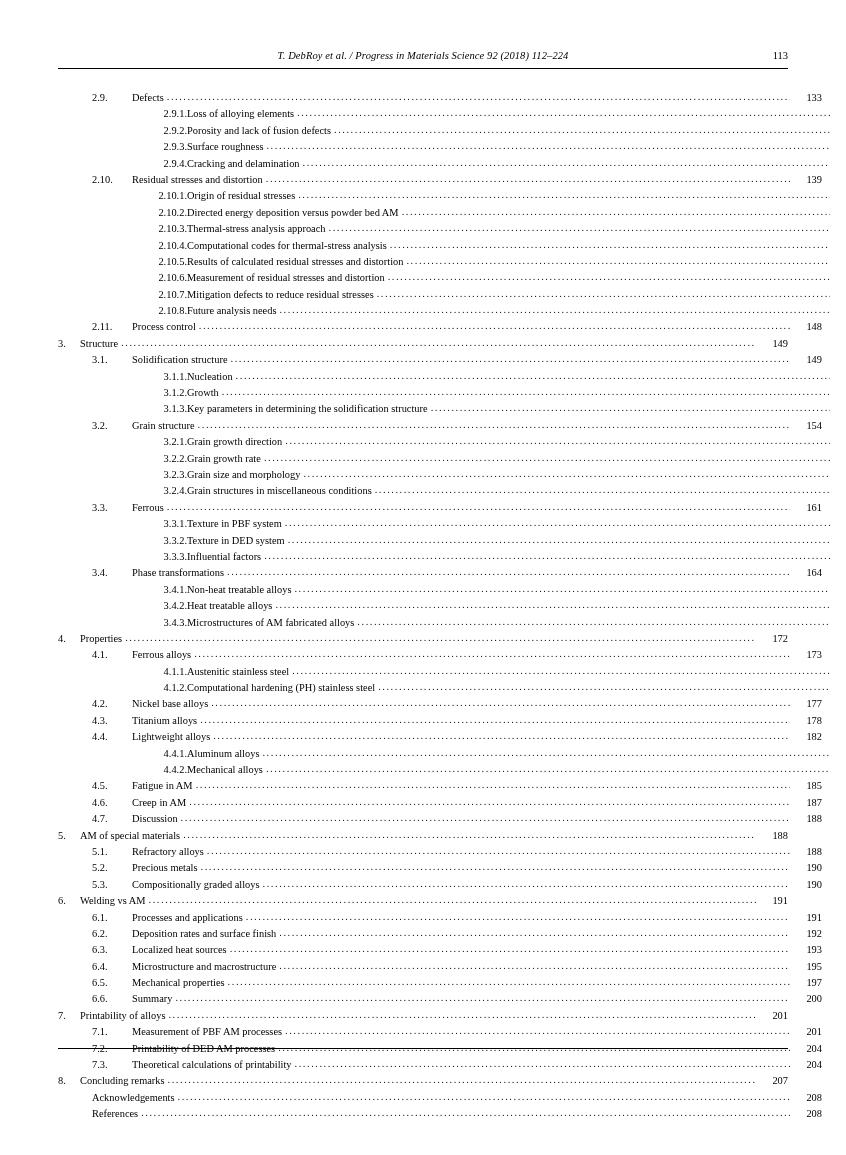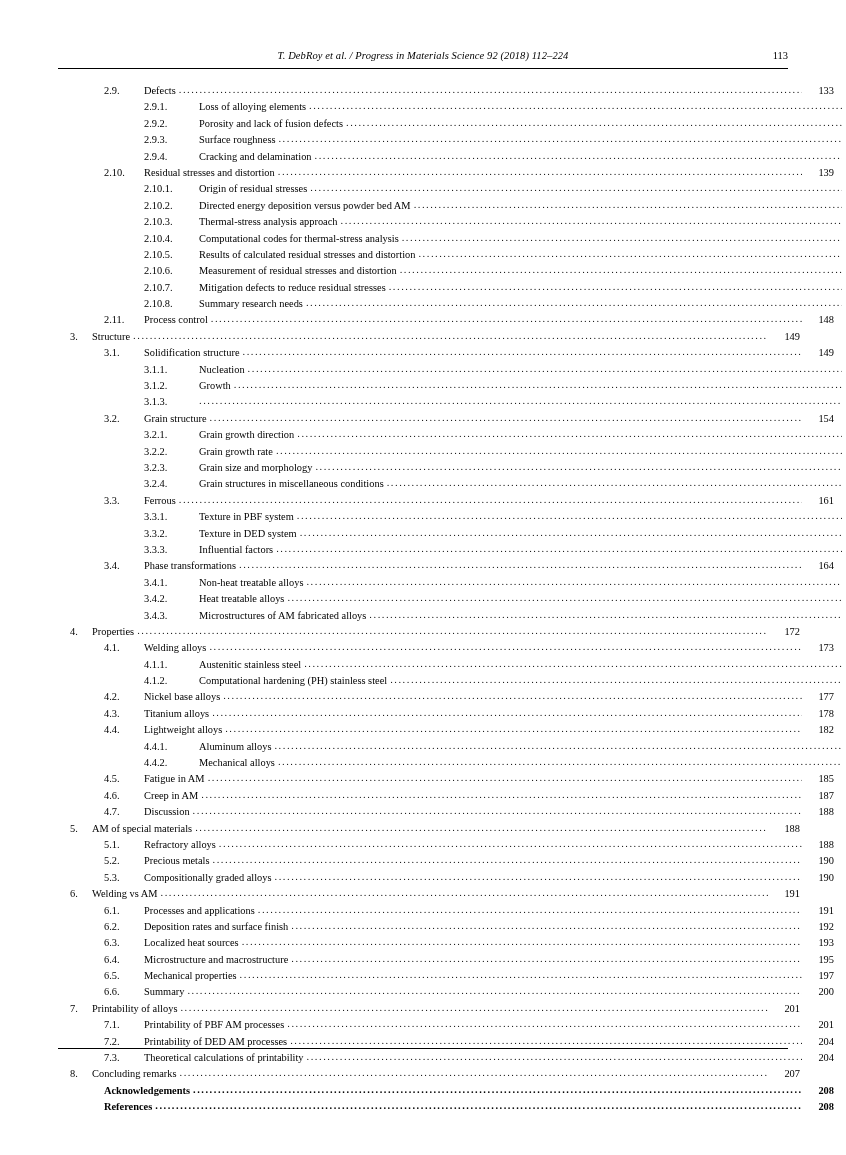--- a/index.html
+++ b/index.html
@@ -36,26 +36,25 @@
   }
   .running-head .rh-page {
     position: absolute;
     right: 0;
     top: 0;
     font-style: normal;
     font-size: 10.5px;
   }
   .toc {
     position: absolute;
-    top: 83px;
+    top: 90px;
     left: 58px;
     width: 730px;
     font-size: 10.4px;
     line-height: 16.4px;
-    margin-left: 12px;
   }
   .toc-row {
     display: flex;
     align-items: baseline;
     width: 100%;
     white-space: nowrap;
     height: 16.4px;
   }
   .num {
     flex: 0 0 auto;
@@ -79,22 +78,22 @@
     width: 26px;
     text-align: right;
     padding-left: 6px;
   }
   
   .lvl0 .num { width: 22px; }
   .lvl0 .title { }
   .lvl1 { padding-left: 34px; }
   .lvl1 .num { width: 40px; }
   .lvl2 { padding-left: 74px; }
-  .lvl2 .num { width: 55px; }
-  .lvl1-noNum { padding-left: 34px; font-weight: bold; }
+  .lvl2 .num { width: 55px; text-align: right; }
+  .lvl1-noNum { padding-left: 34px; }
   .lvl1-noNum .num { width: 0px; }
 
   .rule {
     position: absolute;
     left: 58px;
     right: 58px;
     height: 1px;
     background: #000;
   }
   .rule-top { top: 68px; }
@@ -186,21 +185,21 @@
         <span class="pg">145</span>
       </div>
       <div class="toc-row lvl2">
         <span class="num">2.10.7.</span>
         <span class="title">Mitigation defects to reduce residual stresses</span>
         <span class="dots">............................................................................................................................................................................................................................................................................................................</span>
         <span class="pg">147</span>
       </div>
       <div class="toc-row lvl2">
         <span class="num">2.10.8.</span>
-        <span class="title">Summary research needs</span>
+        <span class="title">Future analysis needs</span>
         <span class="dots">............................................................................................................................................................................................................................................................................................................</span>
         <span class="pg">148</span>
       </div>
       <div class="toc-row lvl1">
         <span class="num">2.11.</span>
         <span class="title">Process control</span>
         <span class="dots">............................................................................................................................................................................................................................................................................................................</span>
         <span class="pg">148</span>
       </div>
       <div class="toc-row lvl0">
@@ -222,20 +221,21 @@
         <span class="pg">150</span>
       </div>
       <div class="toc-row lvl2">
         <span class="num">3.1.2.</span>
         <span class="title">Growth</span>
         <span class="dots">............................................................................................................................................................................................................................................................................................................</span>
         <span class="pg">150</span>
       </div>
       <div class="toc-row lvl2">
         <span class="num">3.1.3.</span>
+        <span class="title">Key parameters in determining the solidification structure</span>
         <span class="dots">............................................................................................................................................................................................................................................................................................................</span>
         <span class="pg">152</span>
       </div>
       <div class="toc-row lvl1">
         <span class="num">3.2.</span>
         <span class="title">Grain structure</span>
         <span class="dots">............................................................................................................................................................................................................................................................................................................</span>
         <span class="pg">154</span>
       </div>
       <div class="toc-row lvl2">
@@ -311,21 +311,21 @@
         <span class="pg">166</span>
       </div>
       <div class="toc-row lvl0">
         <span class="num">4.</span>
         <span class="title">Properties</span>
         <span class="dots">............................................................................................................................................................................................................................................................................................................</span>
         <span class="pg">172</span>
       </div>
       <div class="toc-row lvl1">
         <span class="num">4.1.</span>
-        <span class="title">Welding alloys</span>
+        <span class="title">Ferrous alloys</span>
         <span class="dots">............................................................................................................................................................................................................................................................................................................</span>
         <span class="pg">173</span>
       </div>
       <div class="toc-row lvl2">
         <span class="num">4.1.1.</span>
         <span class="title">Austenitic stainless steel</span>
         <span class="dots">............................................................................................................................................................................................................................................................................................................</span>
         <span class="pg">173</span>
       </div>
       <div class="toc-row lvl2">
@@ -449,21 +449,21 @@
         <span class="pg">200</span>
       </div>
       <div class="toc-row lvl0">
         <span class="num">7.</span>
         <span class="title">Printability of alloys</span>
         <span class="dots">............................................................................................................................................................................................................................................................................................................</span>
         <span class="pg">201</span>
       </div>
       <div class="toc-row lvl1">
         <span class="num">7.1.</span>
-        <span class="title">Printability of PBF AM processes</span>
+        <span class="title">Measurement of PBF AM processes</span>
         <span class="dots">............................................................................................................................................................................................................................................................................................................</span>
         <span class="pg">201</span>
       </div>
       <div class="toc-row lvl1">
         <span class="num">7.2.</span>
         <span class="title">Printability of DED AM processes</span>
         <span class="dots">............................................................................................................................................................................................................................................................................................................</span>
         <span class="pg">204</span>
       </div>
       <div class="toc-row lvl1">

